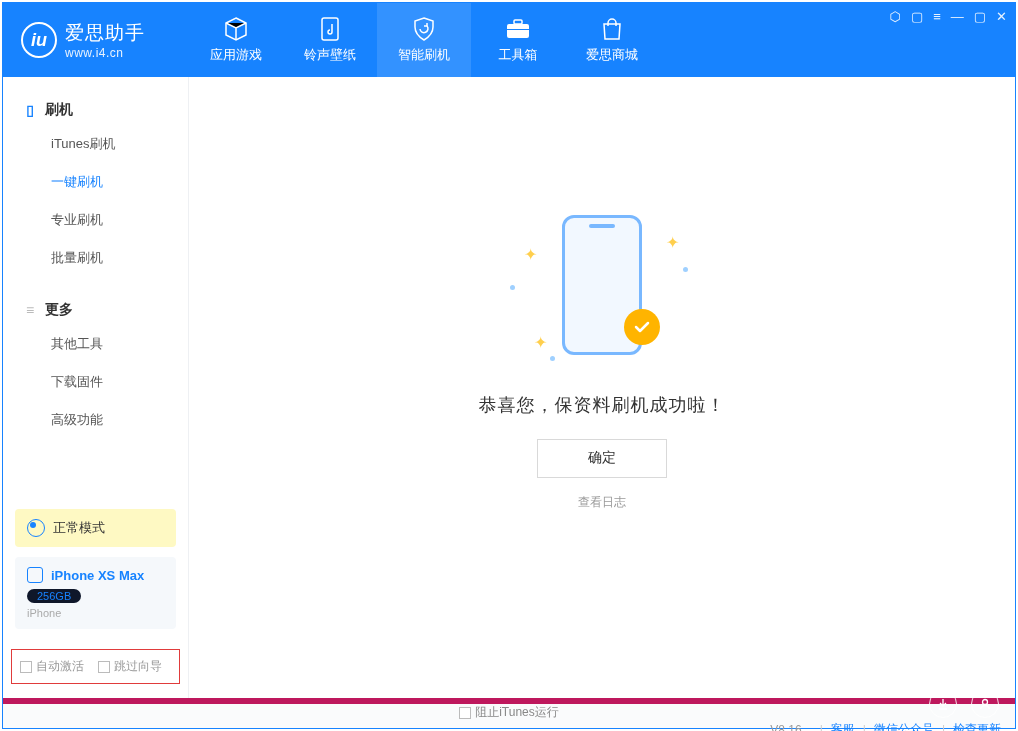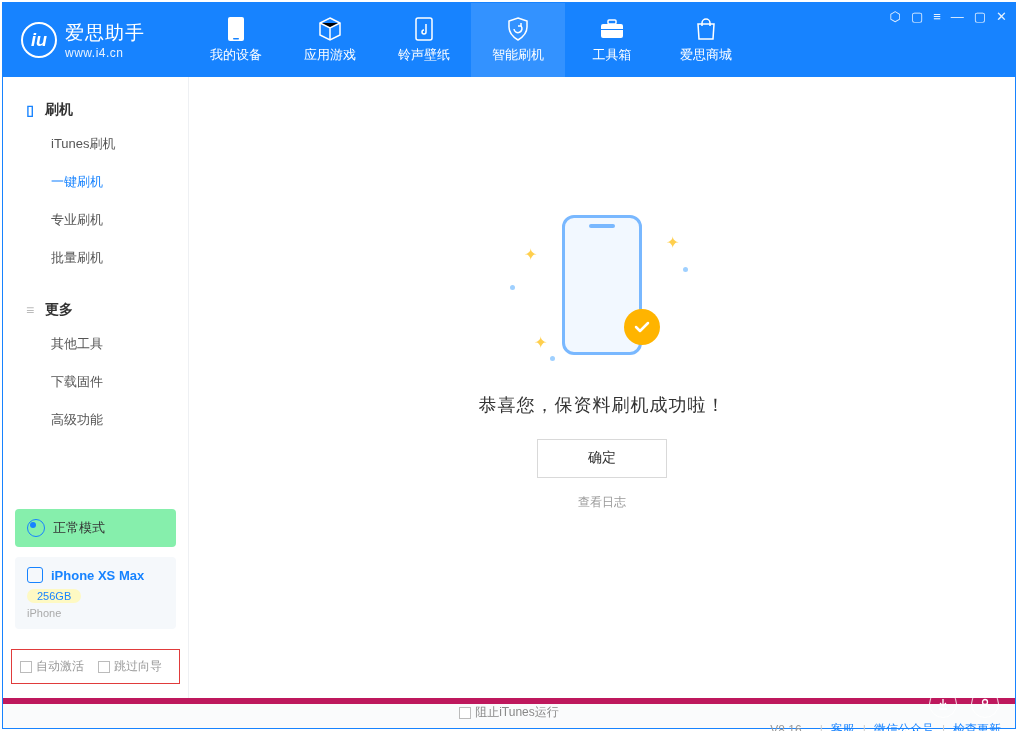--- a/index.html
+++ b/index.html
@@ -34,27 +34,27 @@
   .body { flex: 1; display: flex; min-height: 0; }
   .sidebar { width: 186px; border-right: 1px solid #eef0f3; display:flex; flex-direction:column; }
   .side-scroll { flex: 1; padding-top: 18px; }
   .group-hdr { display:flex; align-items:center; gap:8px; padding: 6px 20px; font-size: 14px; color:#333; font-weight:600;}
   .group-hdr .gicon { width:14px; height:14px; display:flex;align-items:center;justify-content:center; color:#1783ff;}
   .more .gicon { color:#bbb; }
   .side-item { padding: 10px 20px 10px 48px; font-size: 13px; color:#555; cursor:pointer; }
   .side-item.active { color:#1783ff; }
   .side-spacer { height: 18px; }
 
-  .device-card1 { margin: 6px 12px; background:#86efac; border-radius:4px; padding:10px 12px; display:flex; align-items:center; gap:8px; font-size:13px; color:#333;}
+  .device-card1 { margin: 6px 12px; background:#fef9c3; border-radius:4px; padding:10px 12px; display:flex; align-items:center; gap:8px; font-size:13px; color:#333;}
   .mode-icon { width:18px;height:18px;border-radius:50%;border:1.5px solid #1783ff; position:relative;}
   .mode-icon::after{content:"";position:absolute;width:6px;height:6px;border-radius:50%;background:#1783ff;top:2px;left:2px;}
   .device-card2 { margin: 4px 12px 10px; background:#f5f8fb; border-radius:4px; padding:10px 12px; font-size:13px;}
   .dev-row1 { display:flex;align-items:center;gap:8px; color:#1783ff; font-weight:600;}
   .dev-icon{ width:16px;height:16px;border:1.5px solid #1783ff;border-radius:3px;}
-  .capacity-pill { margin-top:6px; display:inline-block; background:#fef9c3; color:#1783ff; border-radius:10px; padding:1px 10px; font-size:11px;}
+  .capacity-pill { margin-top:6px; display:inline-block; background:#0f172a; color:#1783ff; border-radius:10px; padding:1px 10px; font-size:11px;}
   .dev-type { margin-top:4px; color:#aaa; font-size:11px;}
 
   .checkrow { margin: 10px 8px 14px; border:1.5px solid #e03b3b; padding:8px 8px; display:flex; gap:14px; font-size:12px; color:#999;}
   .chk { display:flex; align-items:center; gap:4px; cursor:pointer;}
   .chkbox { width:12px;height:12px;border:1px solid #bbb; background:#fff;}
 
   .main { flex:1; position:relative; display:flex; flex-direction:column; align-items:center; justify-content:center;}
   .illus { position:relative; width:200px; height:160px; margin-top:-60px;}
   .phone { position:absolute; left:60px; top:10px; width:80px; height:140px; border:3px solid #79b8ff; border-radius:12px; background:#f2f8ff;}
   .phone::before{content:"";position:absolute;top:6px;left:50%;transform:translateX(-50%);width:26px;height:4px;background:#79b8ff;border-radius:2px;}
@@ -81,29 +81,20 @@
 <div class="app">
   <div class="titlebar">
     <div class="brand">
       <div class="brand-logo">iu</div>
       <div class="brand-text">
         <div class="brand-title">爱思助手</div>
         <div class="brand-sub">www.i4.cn</div>
       </div>
     </div>
     <div class="nav">
-      <div class="nav-item">
-        <div class="nav-icon">
-            <svg width="18" height="26" viewBox="0 0 18 26">
-              <rect x="1" y="1" width="16" height="24" rx="2" fill="#fff"></rect>
-              <rect x="6" y="22" width="6" height="1.5" rx="0.7" fill="#1783ff"></rect>
-            </svg>
-          </div>
-        <span>我的设备</span>
-      </div>
       <div class="nav-item">
         <div class="nav-icon">
             <svg width="26" height="26" viewBox="0 0 26 26">
               <path d="M13 2l10 5v12l-10 5L3 19V7z" fill="none" stroke="#fff" stroke-width="1.5"></path>
               <path d="M3 7l10 5 10-5M13 12v12" stroke="#fff" stroke-width="1.5"></path>
             </svg>
           </div>
         <span>应用游戏</span>
       </div>
       <div class="nav-item">

